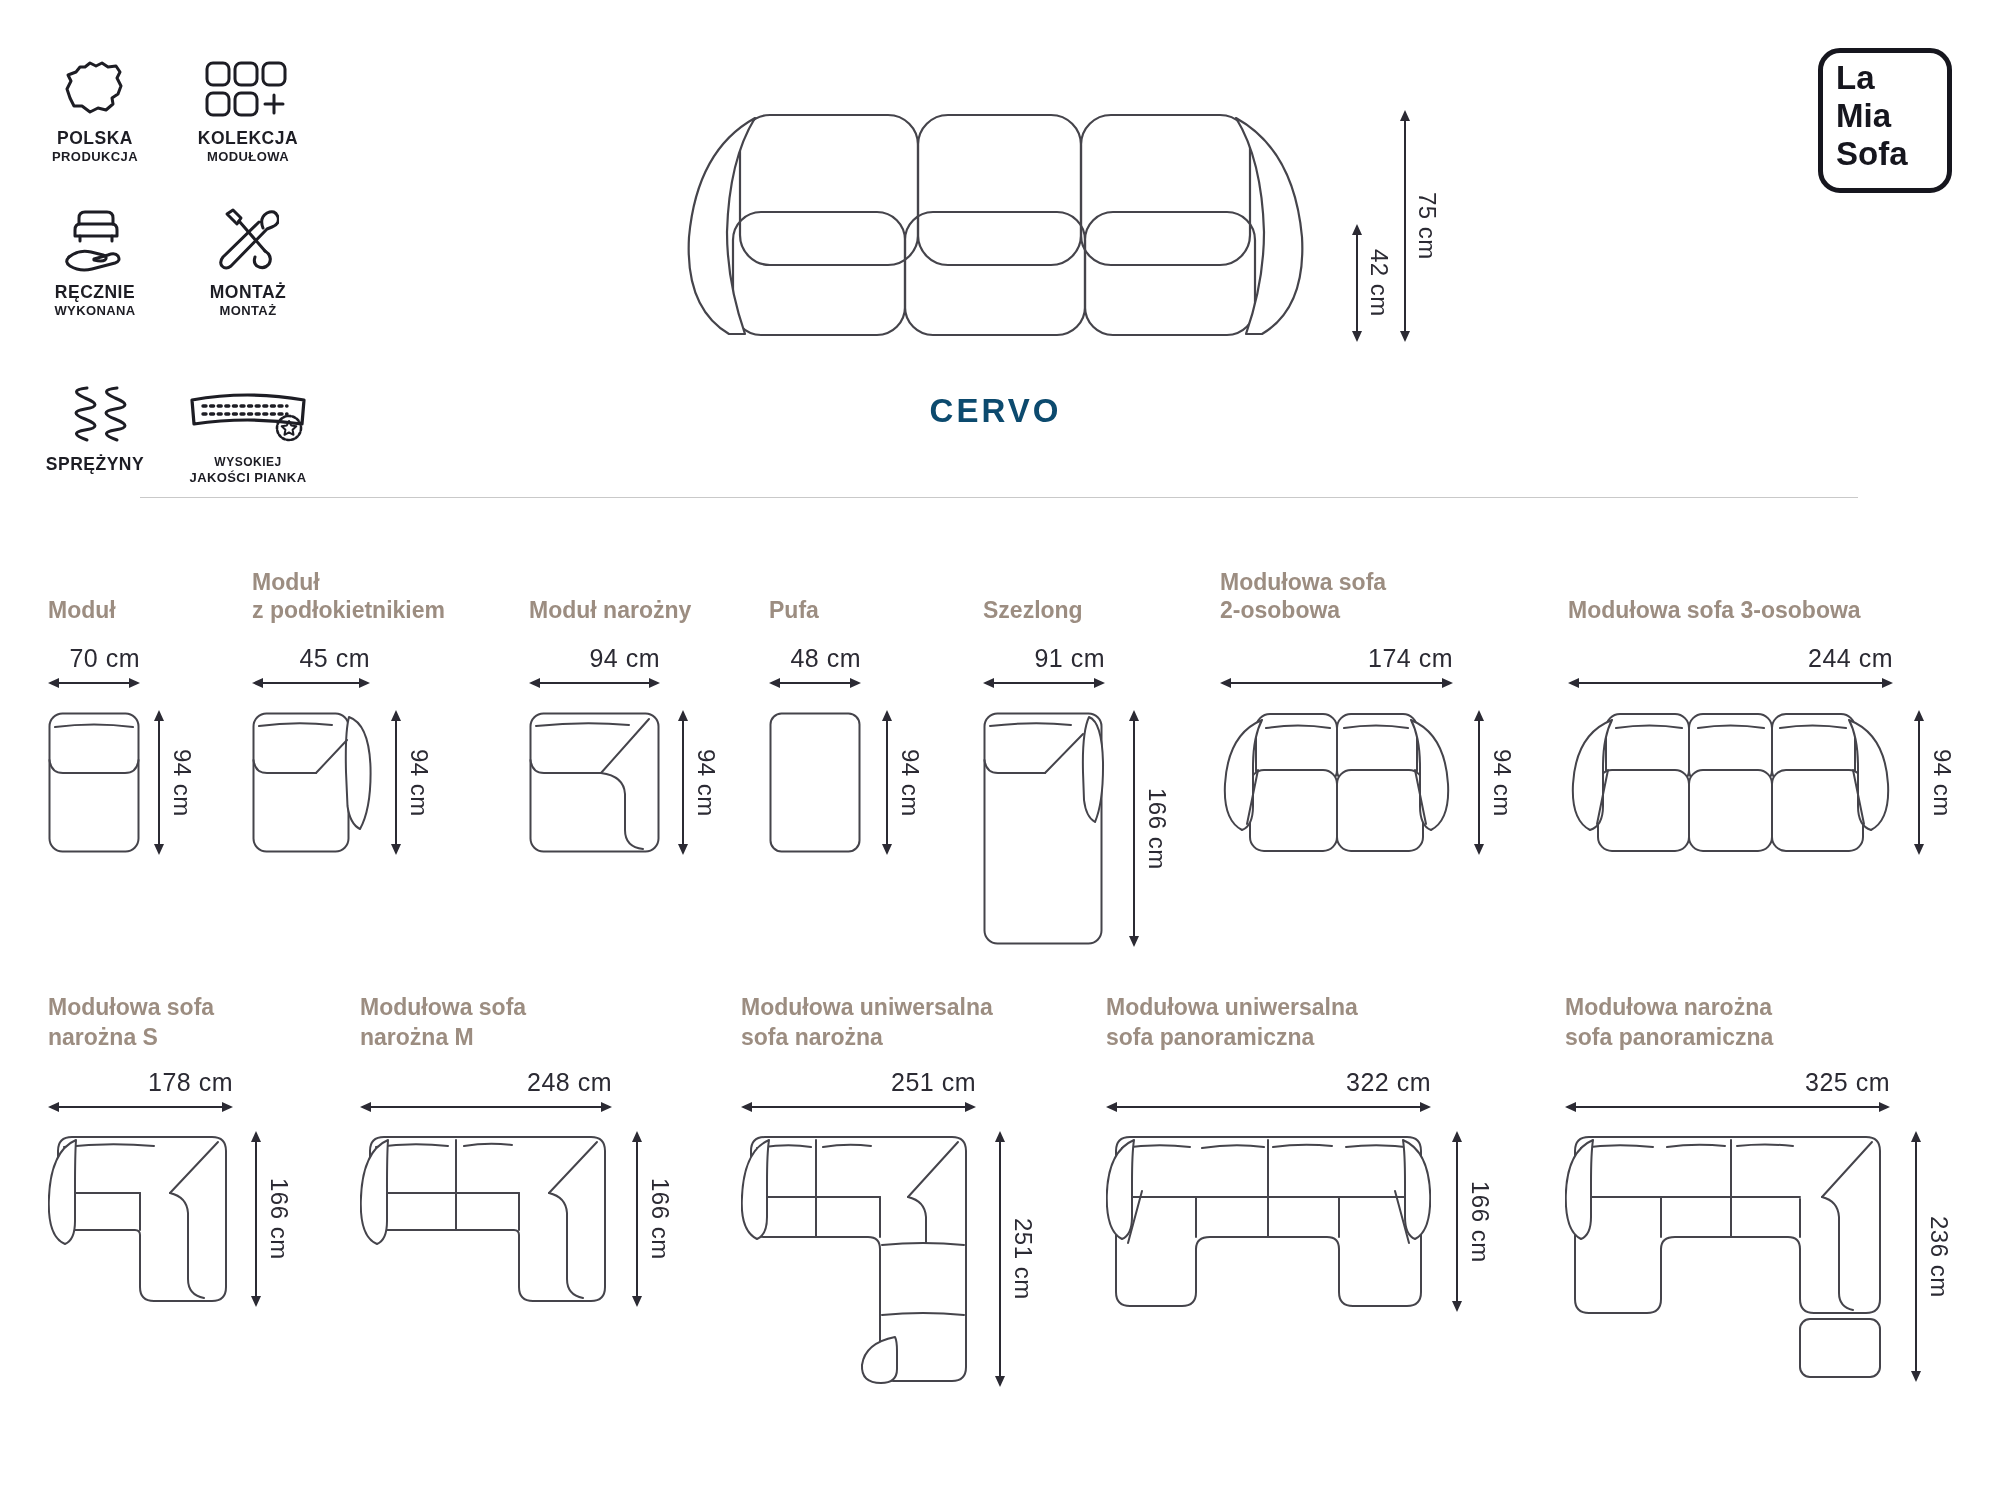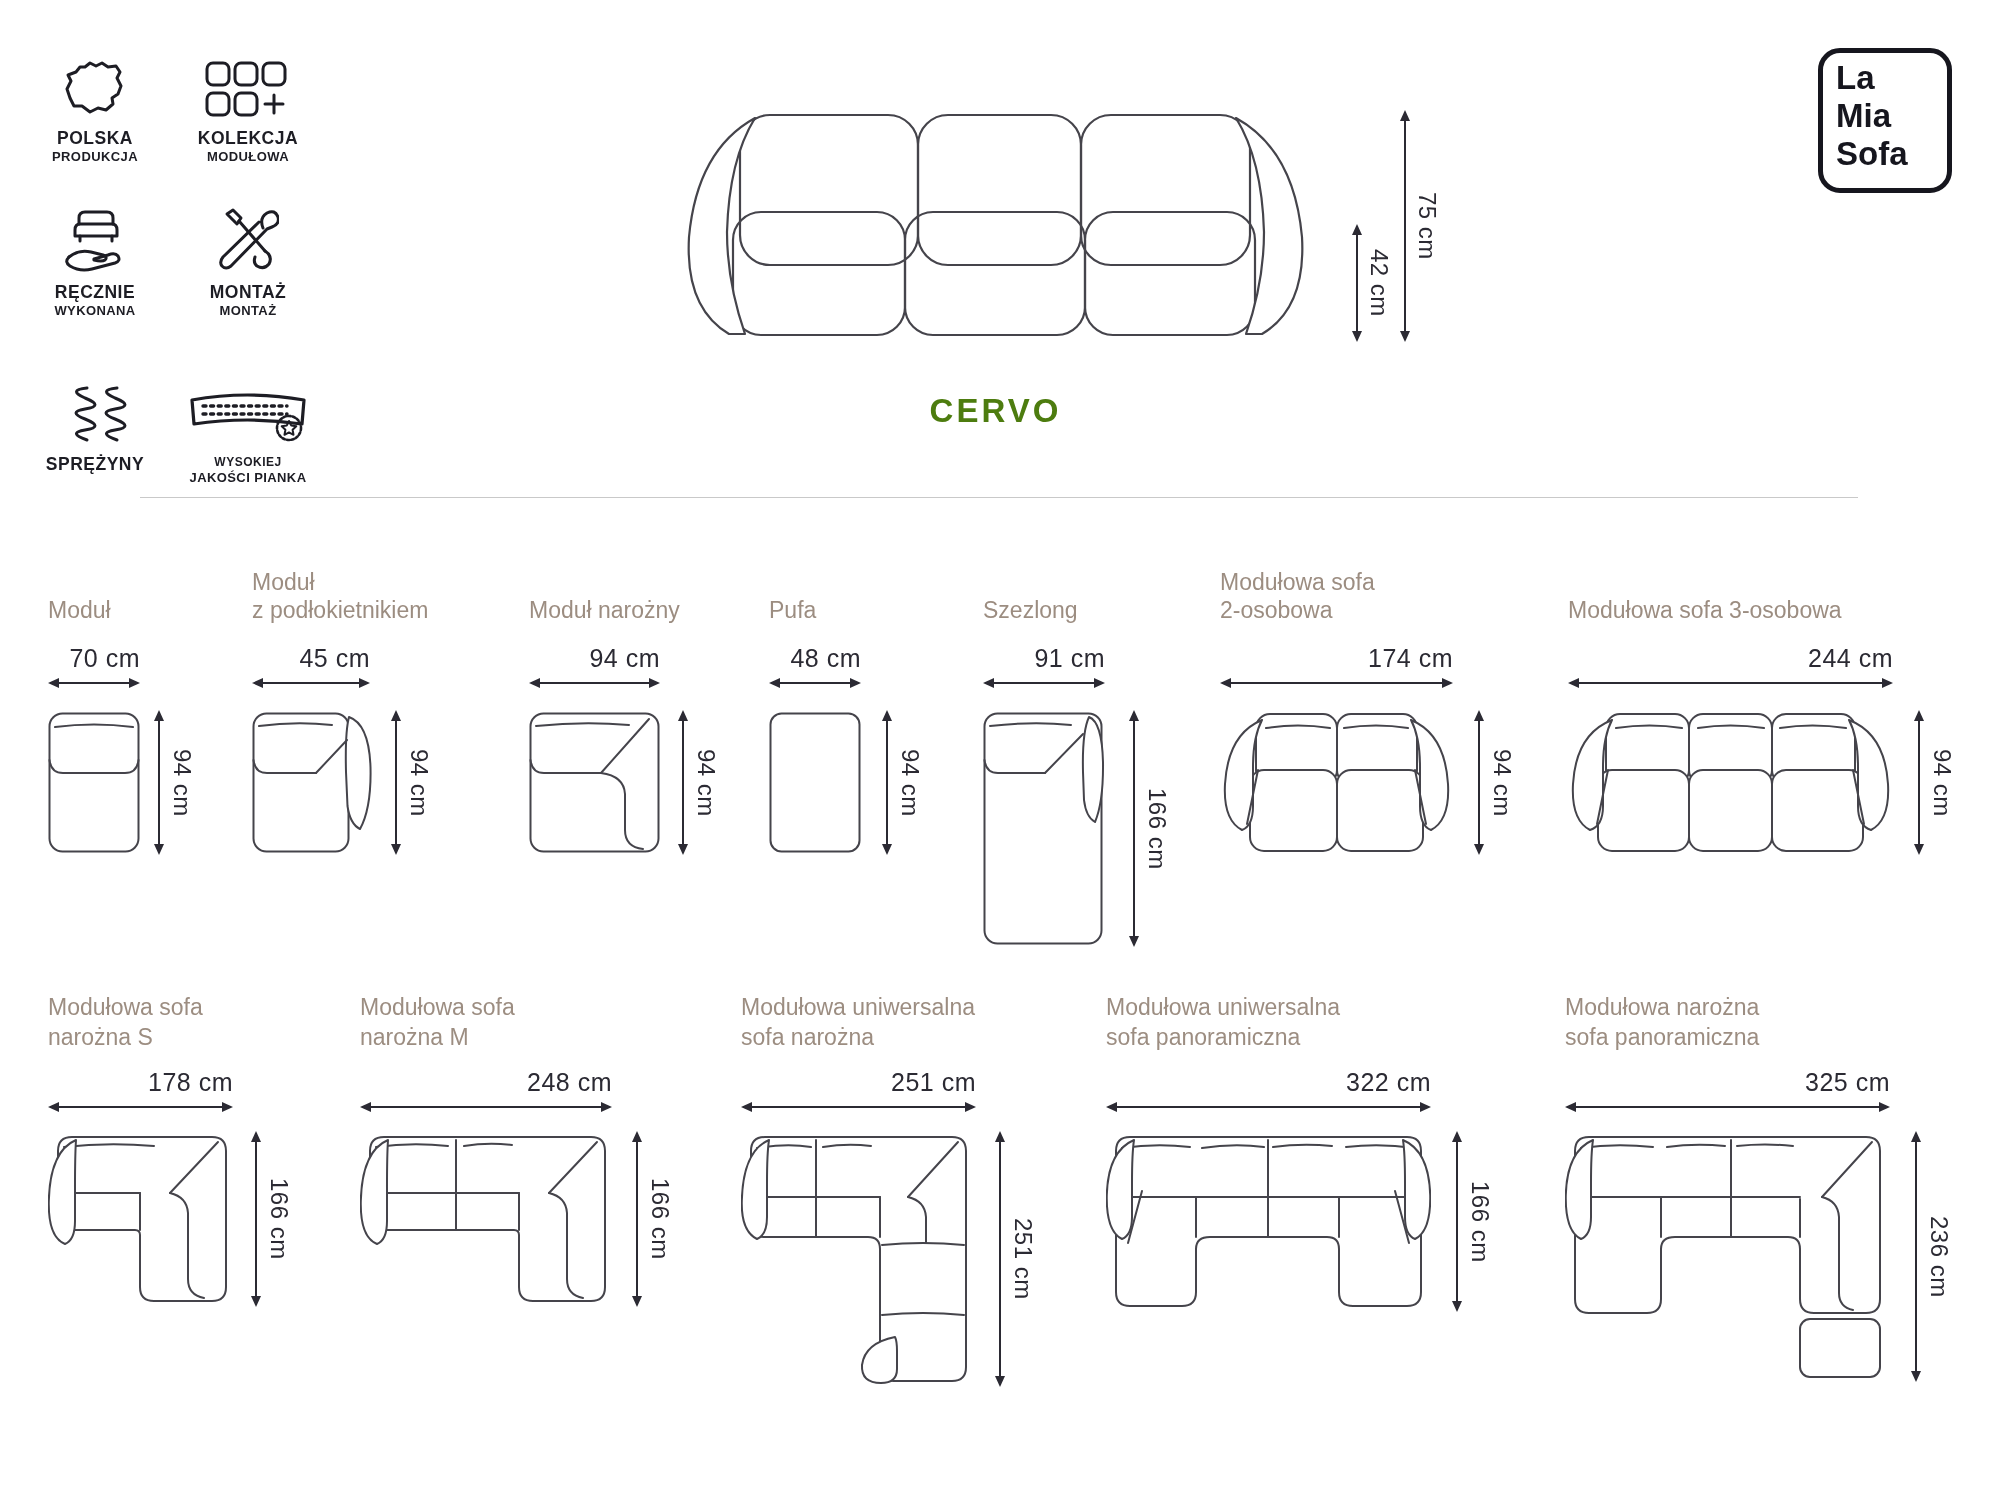--- a/index.html
+++ b/index.html
@@ -32,40 +32,40 @@
   .varrow{position:relative;width:2px;background:var(--ink);height:100%}
   .varrow::before{content:"";position:absolute;top:-2px;left:-4px;
     border-left:5px solid transparent;border-right:5px solid transparent;
     border-bottom:11px solid var(--ink)}
   .varrow::after{content:"";position:absolute;bottom:-2px;left:-4px;
     border-left:5px solid transparent;border-right:5px solid transparent;
     border-top:11px solid var(--ink)}
   
   .cell{position:absolute}
   .m-label{position:absolute;left:0;top:0;height:58px;display:flex;flex-direction:column;
-    justify-content:flex-end;font-size:23px;line-height:28px;font-weight:400;
+    justify-content:flex-end;font-size:23px;line-height:28px;font-weight:700;
     color:var(--heading);white-space:nowrap}
   .row2 .m-label{height:62px;line-height:30px}
   .m-width{position:absolute;top:78px;text-align:right}
   .dim-text{font-size:25px;letter-spacing:.5px;color:var(--ink);margin-bottom:9px}
   .m-draw{position:absolute;left:0;top:146px}
   .row2 .m-draw{top:143px}
   .m-vdim{position:absolute;top:146px;display:flex;align-items:center;gap:8px}
   .row2 .m-vdim{top:143px}
   .vtext{writing-mode:vertical-rl;text-orientation:mixed;font-size:24px;
     letter-spacing:.5px;color:var(--ink);white-space:nowrap}
   
   .badge{position:absolute;text-align:center;color:#1d1d24}
   .b-icon{height:80px;display:flex;align-items:flex-end;justify-content:center;margin-bottom:8px}
   .b1{font-size:17.5px;line-height:21px;font-weight:700;letter-spacing:.5px}
   .b2{font-size:13px;line-height:16px;font-weight:700;letter-spacing:.4px}
   .badge.small-title .b1{font-size:12px;line-height:16px}
   
   .product-title{position:absolute;left:683px;top:392px;width:625px;text-align:center;
-    font-size:33px;font-weight:700;letter-spacing:3px;color:#4d7c0f}
+    font-size:33px;font-weight:700;letter-spacing:3px;color:#0c4a6e}
   .logo{position:absolute;left:1818px;top:48px;width:134px;height:145px;
     border:5px solid var(--logo);border-radius:22px;padding:6px 0 0 13px;
     font-size:33px;line-height:38px;font-weight:700;color:var(--logo);background:#fff}
   .divider{position:absolute;left:140px;top:497px;width:1718px;height:0;
     border-top:1.5px solid var(--divider)}
   .sofa-dim{position:absolute;display:flex;align-items:center;gap:7px}
 </style>
 </head>
 <body>
 

